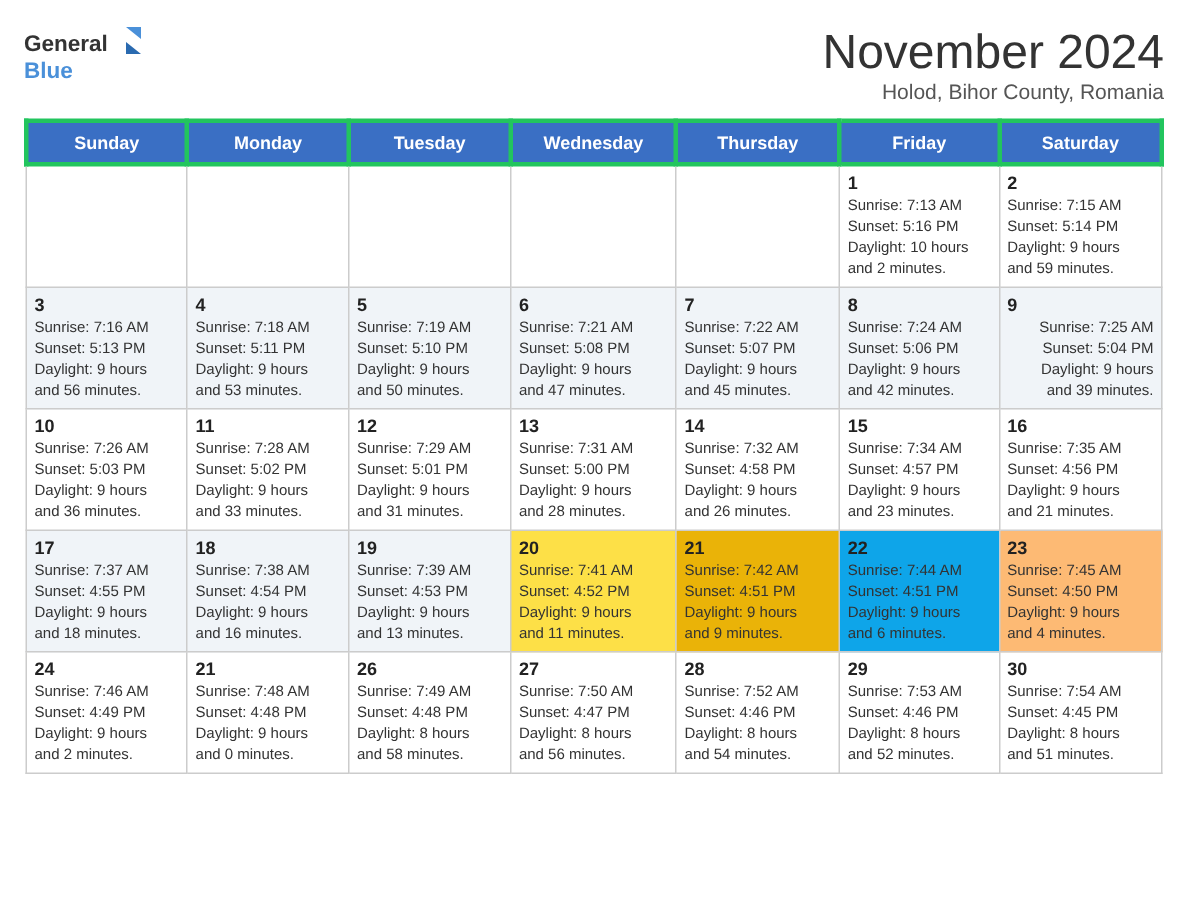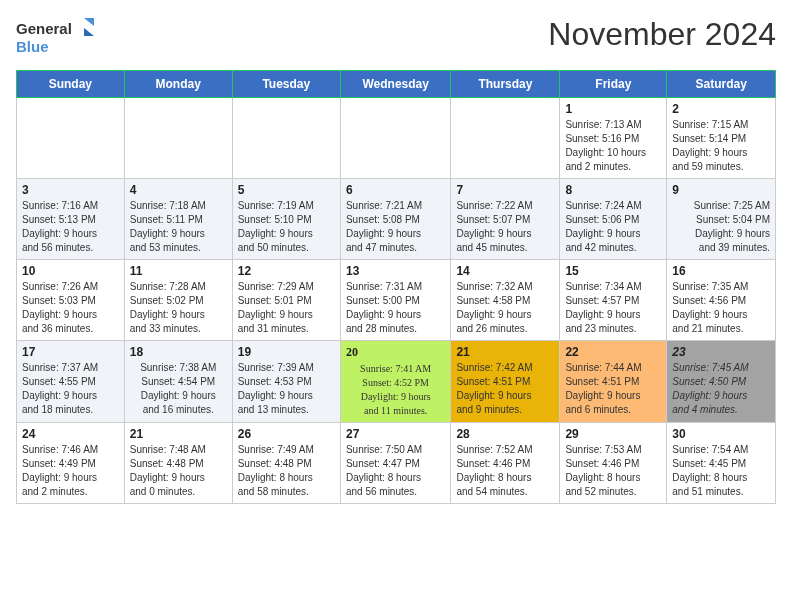--- a/index.html
+++ b/index.html
@@ -38,21 +38,21 @@
       border-collapse: collapse;
       font-size: 11px;
     }
     .calendar-table th {
       background: #3a6fc4;
       color: #fff;
       text-align: center;
       padding: 6px 12px;
       font-size: 12px;
       font-weight: bold;
-      border: 1px solid #22c55e;
+      border: 3px solid #22c55e;
     }
     .calendar-table td {
       border: 1px solid #ccc;
       vertical-align: top;
       padding: 4px 5px;
       width: 113px;
       min-height: 80px;
       background: #fff;
     }
     .calendar-table tr:nth-child(even) td {
@@ -82,20 +82,21 @@
   <div class="logo">
   <svg width="80" height="44" viewBox="0 0 80 44" xmlns="http://www.w3.org/2000/svg">
     <text x="0" y="18" font-size="15" font-weight="bold" font-family="Arial" fill="#333">General</text>
     <text x="0" y="36" font-size="15" font-weight="bold" font-family="Arial" fill="#4a90d9">Blue</text>
     <polygon points="68,2 78,10 78,2" fill="#4a90d9"></polygon>
     <polygon points="68,12 78,20 68,20" fill="#2a6ab0"></polygon>
   </svg>
 </div>
   <div class="title-block">
     <div class="month-title">November 2024</div>
+    <div class="location-title">Holod, Bihor County, Romania</div>
   </div>
 </div>
 
 <table class="calendar-table">
   <thead>
     <tr>
     <th>Sunday</th>
         <th>Monday</th>
         <th>Tuesday</th>
         <th>Wednesday</th>
@@ -231,54 +232,54 @@
       <tr class="week-row" style="background: rgb(240, 244, 248);">
         <td style="background: rgb(240, 244, 248);">
           <div class="day-number">17</div>
           <div class="day-info" style="white-space: pre-line;">Sunrise: 7:37 AM
 Sunset: 4:55 PM
 Daylight: 9 hours
 and 18 minutes.</div>
         </td>
         <td style="background: rgb(240, 244, 248);">
           <div class="day-number">18</div>
-          <div class="day-info" style="white-space: pre-line; text-align: center;">Sunrise: 7:38 AM
+          <div class="day-info" style="white-space: pre-line;">Sunrise: 7:38 AM
 Sunset: 4:54 PM
 Daylight: 9 hours
 and 16 minutes.</div>
         </td>
         <td style="background: rgb(240, 244, 248);">
           <div class="day-number">19</div>
           <div class="day-info" style="white-space: pre-line;">Sunrise: 7:39 AM
 Sunset: 4:53 PM
 Daylight: 9 hours
 and 13 minutes.</div>
         </td>
-        <td style="background: #bef264; font-family: Liberation Serif, serif;">
+        <td style="background: #fde047;">
           <div class="day-number">20</div>
-          <div class="day-info" style="white-space: pre-line; text-align: center;">Sunrise: 7:41 AM
+          <div class="day-info" style="white-space: pre-line;">Sunrise: 7:41 AM
 Sunset: 4:52 PM
 Daylight: 9 hours
 and 11 minutes.</div>
         </td>
         <td style="background: #eab308;">
           <div class="day-number">21</div>
           <div class="day-info" style="white-space: pre-line;">Sunrise: 7:42 AM
 Sunset: 4:51 PM
 Daylight: 9 hours
 and 9 minutes.</div>
         </td>
-        <td style="background: #fdba74;">
+        <td style="background: #0ea5e9;">
           <div class="day-number">22</div>
           <div class="day-info" style="white-space: pre-line;">Sunrise: 7:44 AM
 Sunset: 4:51 PM
 Daylight: 9 hours
 and 6 minutes.</div>
         </td>
-        <td style="background: #a3a3a3; font-style: italic;">
+        <td style="background: #fdba74;">
           <div class="day-number">23</div>
           <div class="day-info" style="white-space: pre-line;">Sunrise: 7:45 AM
 Sunset: 4:50 PM
 Daylight: 9 hours
 and 4 minutes.</div>
         </td>
       </tr>
       <tr class="week-row">
         <td>
           <div class="day-number">24</div>

